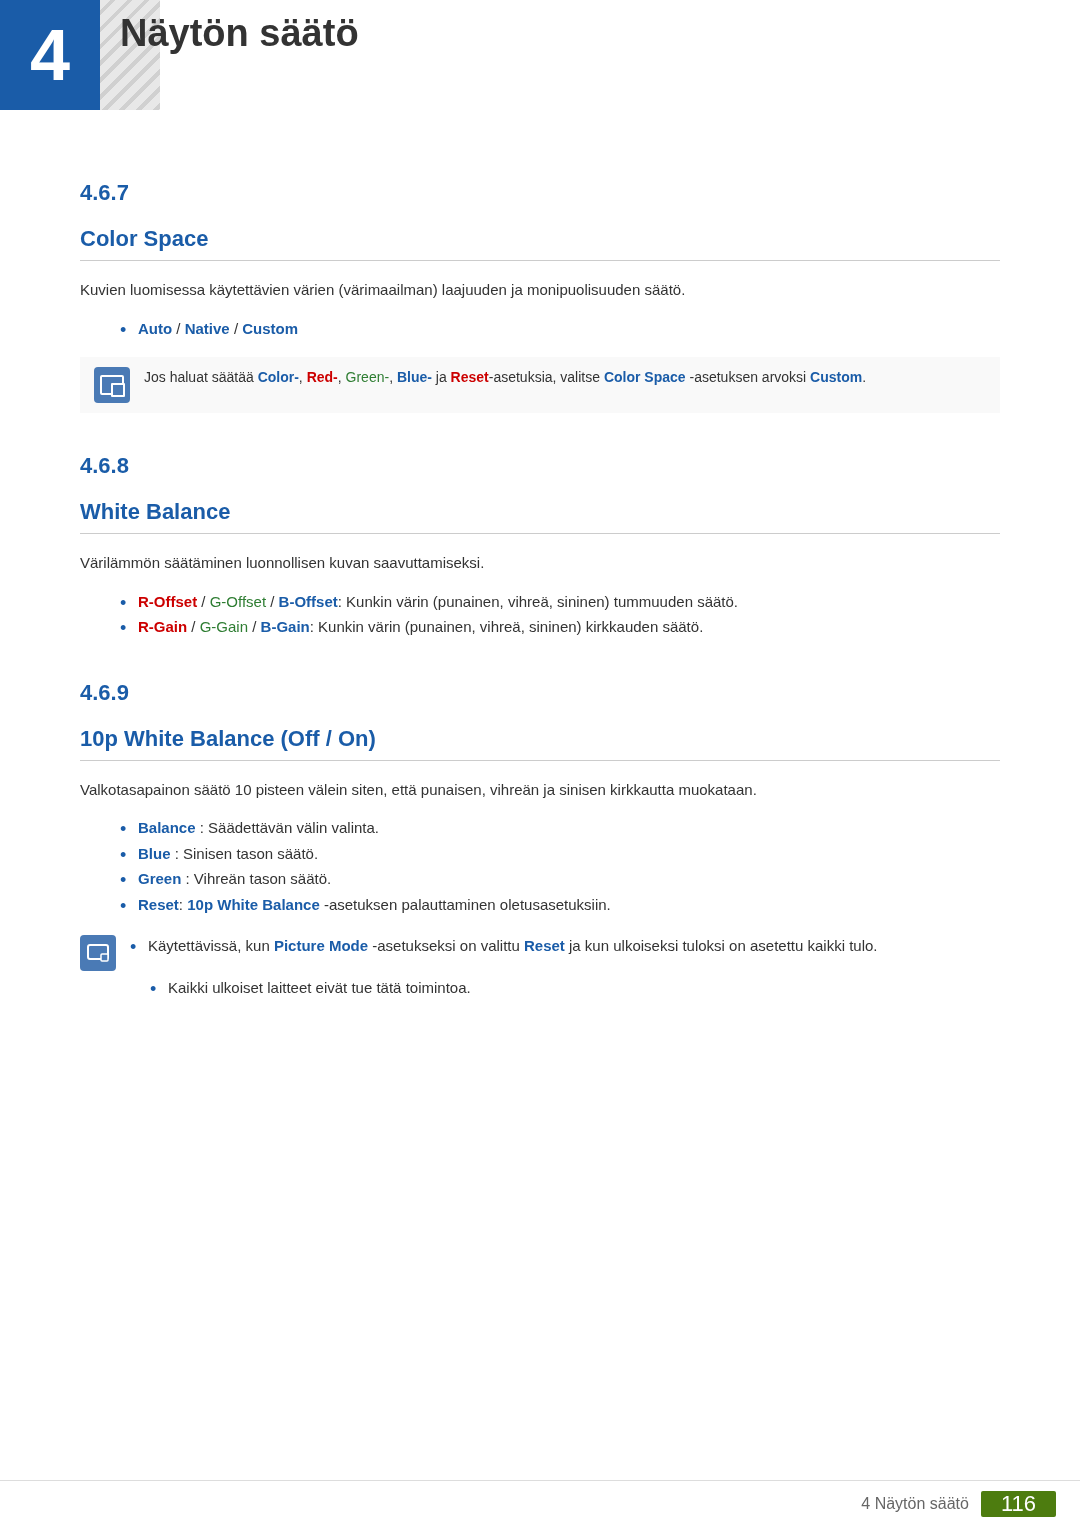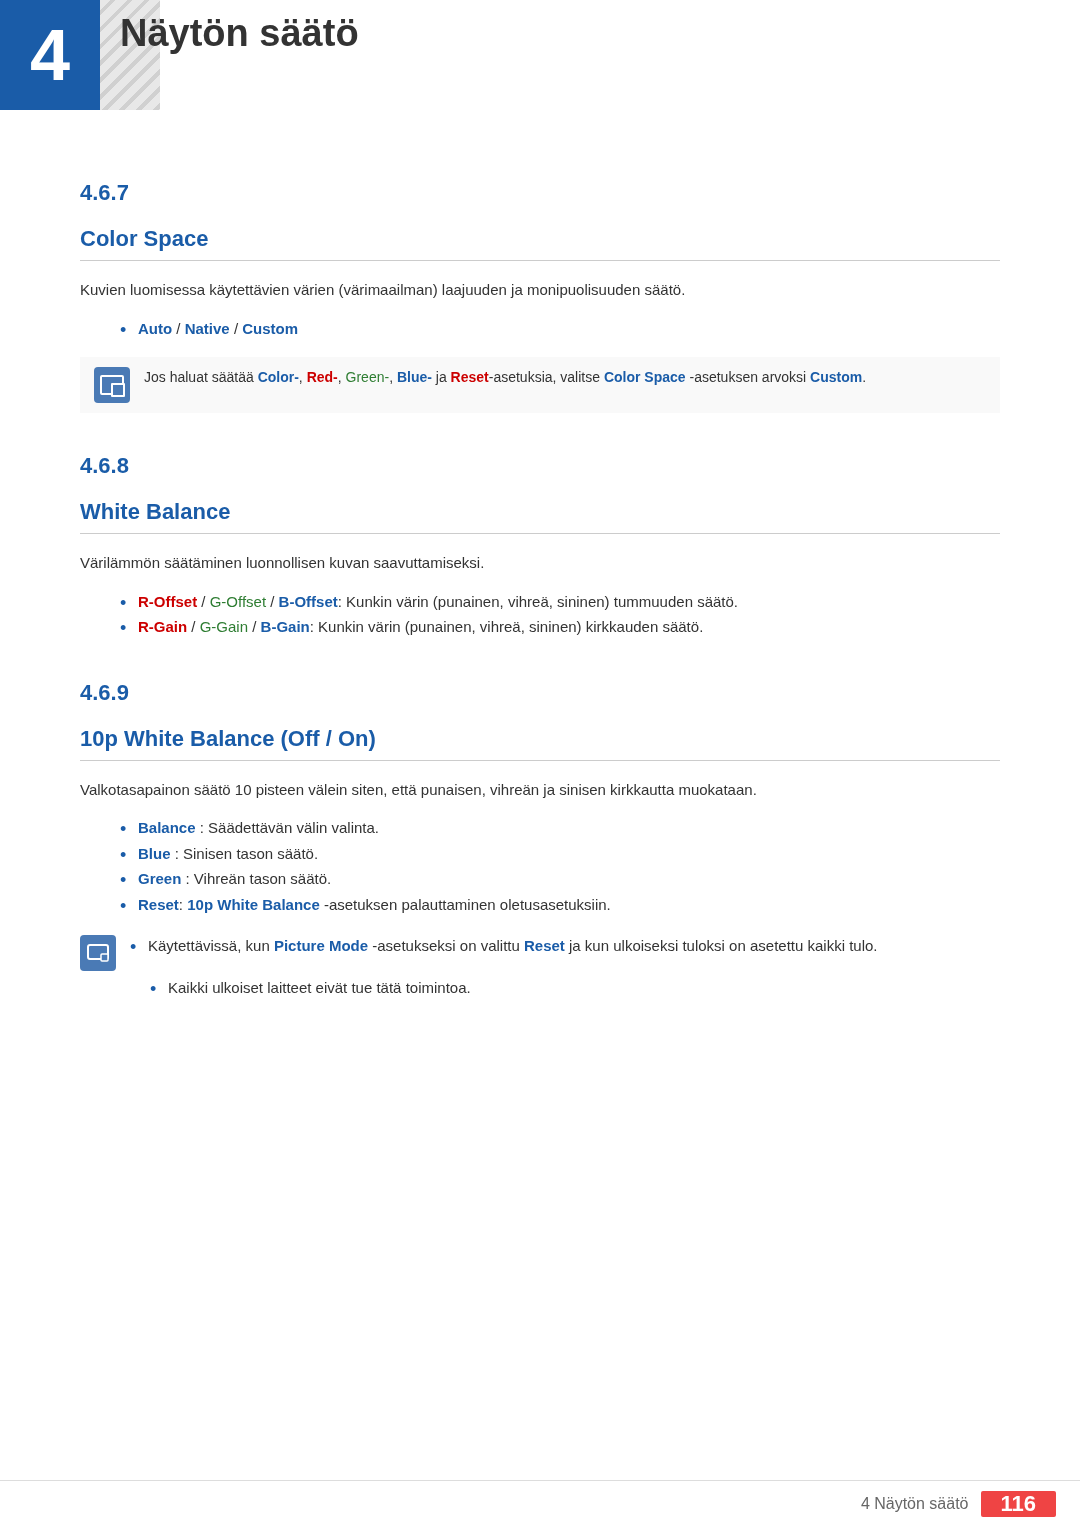--- a/index.html
+++ b/index.html
@@ -209,24 +209,24 @@
       padding: 0 24px;
       border-top: 1px solid #dddddd;
     }
 
     .footer-text {
       font-size: 16px;
       color: #666666;
     }
 
     .footer-page-box {
-      background: #ef4444;
+      background: #4d7c0f;
       color: #ffffff;
       font-size: 22px;
-      font-weight: bold;
+      font-weight: normal;
       padding: 0 20px;
       margin-left: 12px;
       border-radius: 2px;
     }
 
     
     .nested-note {
       display: flex;
       align-items: flex-start;
       gap: 14px;

